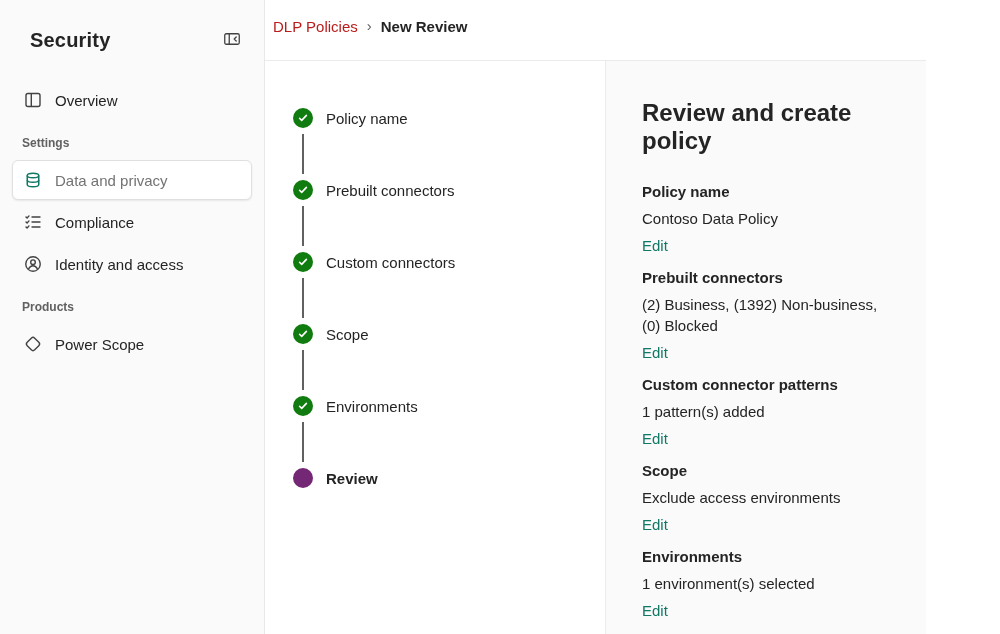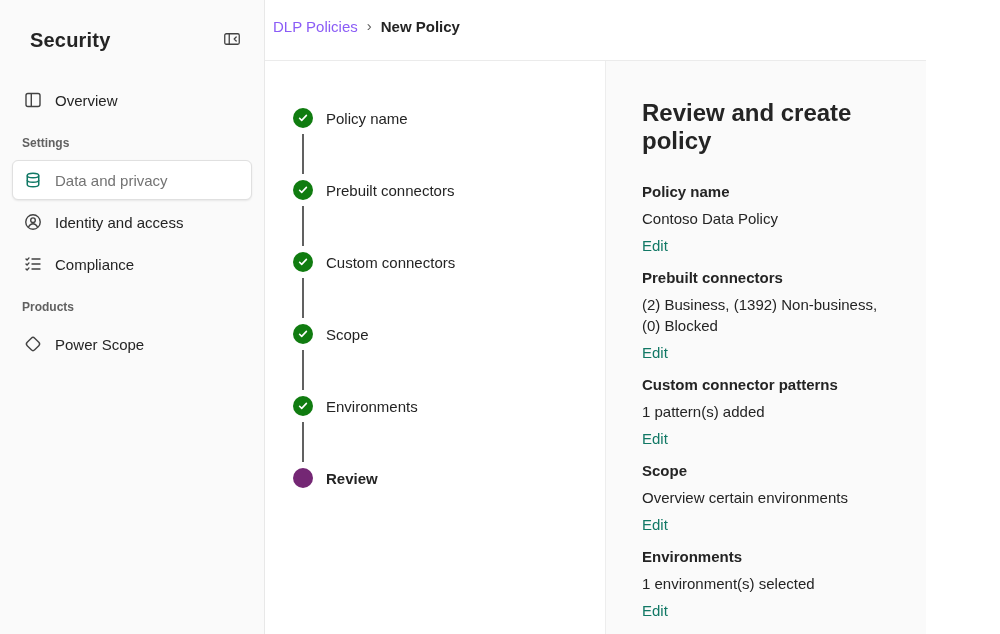--- a/index.html
+++ b/index.html
@@ -49,21 +49,21 @@
   }
 
   
   .main { flex: 1; display: flex; flex-direction: column; min-width: 0; }
   .topbar {
     height: 61px; flex-shrink: 0;
     border-bottom: 1px solid #ebebeb;
     padding: 18px 0 0 8px;
   }
   .breadcrumb { display: flex; align-items: center; gap: 9px; }
-  .crumb-parent { color: #8b5cf6; cursor: pointer; }
+  .crumb-parent { color: #b91c1c; cursor: pointer; }
   .crumb-sep { color: #616161; font-size: 15px; transform: translateY(-1px); }
   .crumb-current { font-weight: 600; color: #242424; }
 
   .content { flex: 1; display: flex; min-height: 0; }
 
   
   .stepper { width: 314px; flex-shrink: 0; padding: 47px 0 0 28px; background: #fff; }
   .step { display: flex; align-items: center; cursor: pointer; }
   .bullet {
     width: 20px; height: 20px; border-radius: 50%; flex-shrink: 0;
@@ -127,63 +127,63 @@
             <ellipse cx="10" cy="5.5" rx="5.75" ry="2.25"></ellipse>
             <path d="M4.25 5.5v9c0 1.24 2.57 2.25 5.75 2.25s5.75-1.01 5.75-2.25v-9"></path>
             <path d="M4.25 10c0 1.24 2.57 2.25 5.75 2.25S15.75 11.24 15.75 10"></path>
           </svg>
         </span>
         <span>Data and privacy</span>
       </div>
 
       <div class="nav-item">
         <span class="icon">
-          <svg width="20" height="20" viewBox="0 0 20 20" fill="none" stroke="#424242" stroke-width="1.4">
-            <circle cx="10" cy="10" r="7.25"></circle>
-            <circle cx="10" cy="8.2" r="2.3"></circle>
-            <path d="M5.7 14.8c.9-2 2.5-3.1 4.3-3.1s3.4 1.1 4.3 3.1" stroke-linecap="round"></path>
-          </svg>
-        </span>
-        <span>Identity and access</span>
-      </div>
-
-      <div class="nav-item">
-        <span class="icon">
           <svg width="20" height="20" viewBox="0 0 20 20" fill="none" stroke="#424242" stroke-width="1.4" stroke-linecap="round" stroke-linejoin="round">
             <path d="M3 4.9l1.1 1.1 1.9-2.1"></path>
             <line x1="9" y1="5" x2="17" y2="5"></line>
             <path d="M3 9.9l1.1 1.1 1.9-2.1"></path>
             <line x1="9" y1="10" x2="17" y2="10"></line>
             <path d="M3 14.9l1.1 1.1 1.9-2.1"></path>
             <line x1="9" y1="15" x2="17" y2="15"></line>
           </svg>
         </span>
         <span>Compliance</span>
       </div>
 
+      <div class="nav-item">
+        <span class="icon">
+          <svg width="20" height="20" viewBox="0 0 20 20" fill="none" stroke="#424242" stroke-width="1.4">
+            <circle cx="10" cy="10" r="7.25"></circle>
+            <circle cx="10" cy="8.2" r="2.3"></circle>
+            <path d="M5.7 14.8c.9-2 2.5-3.1 4.3-3.1s3.4 1.1 4.3 3.1" stroke-linecap="round"></path>
+          </svg>
+        </span>
+        <span>Identity and access</span>
+      </div>
+
       <div class="nav-section-header">Products</div>
 
       <div class="nav-item">
         <span class="icon">
           <svg width="20" height="20" viewBox="0 0 20 20" fill="none" stroke="#424242" stroke-width="1.4">
             <rect x="4.7" y="4.7" width="10.6" height="10.6" rx="2.4" transform="rotate(45 10 10)"></rect>
           </svg>
         </span>
         <span>Power Scope</span>
       </div>
     </nav>
   </aside>
 
   <div class="main">
 
     <header class="topbar">
       <nav class="breadcrumb">
         <span class="crumb-parent">DLP Policies</span>
         <span class="crumb-sep">›</span>
-        <span class="crumb-current">New Policy</span>
+        <span class="crumb-current">New Review</span>
       </nav>
     </header>
 
     <div class="content">
 
       <div class="stepper">
 
         <div class="step">
           <span class="bullet complete">
             <svg width="12" height="12" viewBox="0 0 12 12" fill="none" stroke="#fff" stroke-width="1.6" stroke-linecap="round" stroke-linejoin="round">
@@ -257,21 +257,21 @@
         </div>
 
         <div class="review-section">
           <h3 class="review-heading">Custom connector patterns</h3>
           <div class="review-value">1 pattern(s) added</div>
           <a class="edit-link">Edit</a>
         </div>
 
         <div class="review-section">
           <h3 class="review-heading">Scope</h3>
-          <div class="review-value">Overview certain environments</div>
+          <div class="review-value">Exclude access environments</div>
           <a class="edit-link">Edit</a>
         </div>
 
         <div class="review-section">
           <h3 class="review-heading">Environments</h3>
           <div class="review-value">1 environment(s) selected</div>
           <a class="edit-link">Edit</a>
         </div>
 
       </section>

